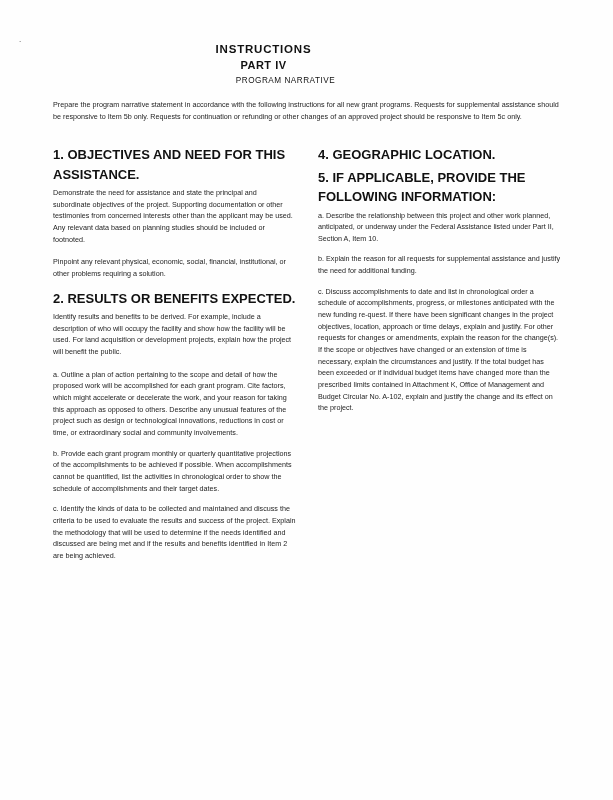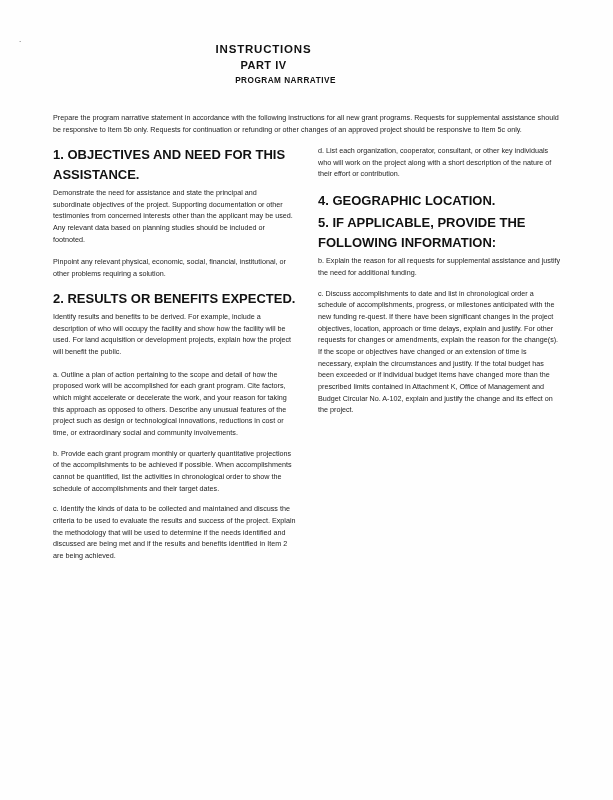--- a/index.html
+++ b/index.html
@@ -47,31 +47,31 @@
   .title-sub {
     font-size: 11px;
     font-weight: bold;
     letter-spacing: 0.5px;
     color: #111;
     line-height: 1.5;
     margin-top: 1px;
   }
   .title-sub2 {
     font-size: 8.2px;
-    font-weight: bold;
+    font-weight: normal;
     letter-spacing: 0.5px;
     color: #111;
     line-height: 1.5;
     margin-top: 1px;
     margin-left: 44px;
   }
   .intro {
     position: absolute;
     left: 53px;
-    top: 112px;
+    top: 99px;
     width: 508px;
     font-size: 7.2px;
     line-height: 1.62;
     text-align: left;
     color: #1d1d1d;
   }
   .columns {
     position: absolute;
     left: 53px;
     top: 145px;
@@ -129,25 +129,25 @@
       <p class="body last">Identify results and benefits to be derived. For example, include a description of who will occupy the facility and show how the facility will be used. For land acquisition or development projects, explain how the project will benefit the public.</p>
 
       <p class="body">a. Outline a plan of action pertaining to the scope and detail of how the proposed work will be accomplished for each grant program. Cite factors, which might accelerate or decelerate the work, and your reason for taking this approach as opposed to others. Describe any unusual features of the project such as design or technological innovations, reductions in cost or time, or extraordinary social and community involvements.</p>
       <p class="body">b. Provide each grant program monthly or quarterly quantitative projections of the accomplishments to be achieved if possible. When accomplishments cannot be quantified, list the activities in chronological order to show the schedule of accomplishments and their target dates.</p>
       <p class="body">c. Identify the kinds of data to be collected and maintained  and discuss the criteria to be used to evaluate the results and success of the project. Explain the methodology that will be used to determine if the needs identified and discussed are being met and if the results and benefits identified in Item 2 are being achieved.</p>
 
     </div>
 
     <div class="col col-right">
 
-      <p class="body last">d. List each organization, cooperator, consultant, or other key individuals who will work on the project along with a short description of the nature of their effort or contribution.</p>
 
       <div class="sec-head">4. GEOGRAPHIC LOCATION.</div>
 
       <div class="sec-head">5. IF APPLICABLE, PROVIDE THE FOLLOWING INFORMATION:</div>
+      <p class="body">a. Describe the relationship between this project and other work planned, anticipated, or underway under the Federal Assistance listed under Part II, Section A, Item 10.</p>
       <p class="body">b. Explain the reason for all requests for supplemental assistance and justify the need for additional funding.</p>
       <p class="body">c. Discuss accomplishments to date and list in chronological order a schedule of accomplishments, progress, or milestones anticipated with the new funding re-quest. If there have been significant changes in the project objectives, location, approach or time delays, explain and justify. For other requests for changes or amendments, explain the reason for the change(s). If the scope or objectives have changed or an extension of time is necessary, explain the circumstances and justify. If the total budget has been exceeded or if individual budget items have changed more than the prescribed limits contained in Attachment K, Office of Management and Budget Circular No. A-102, explain and justify the change and its effect on the project.</p>
 
     </div>
 
   </div>
 
 </div>
 
 </body></html>

